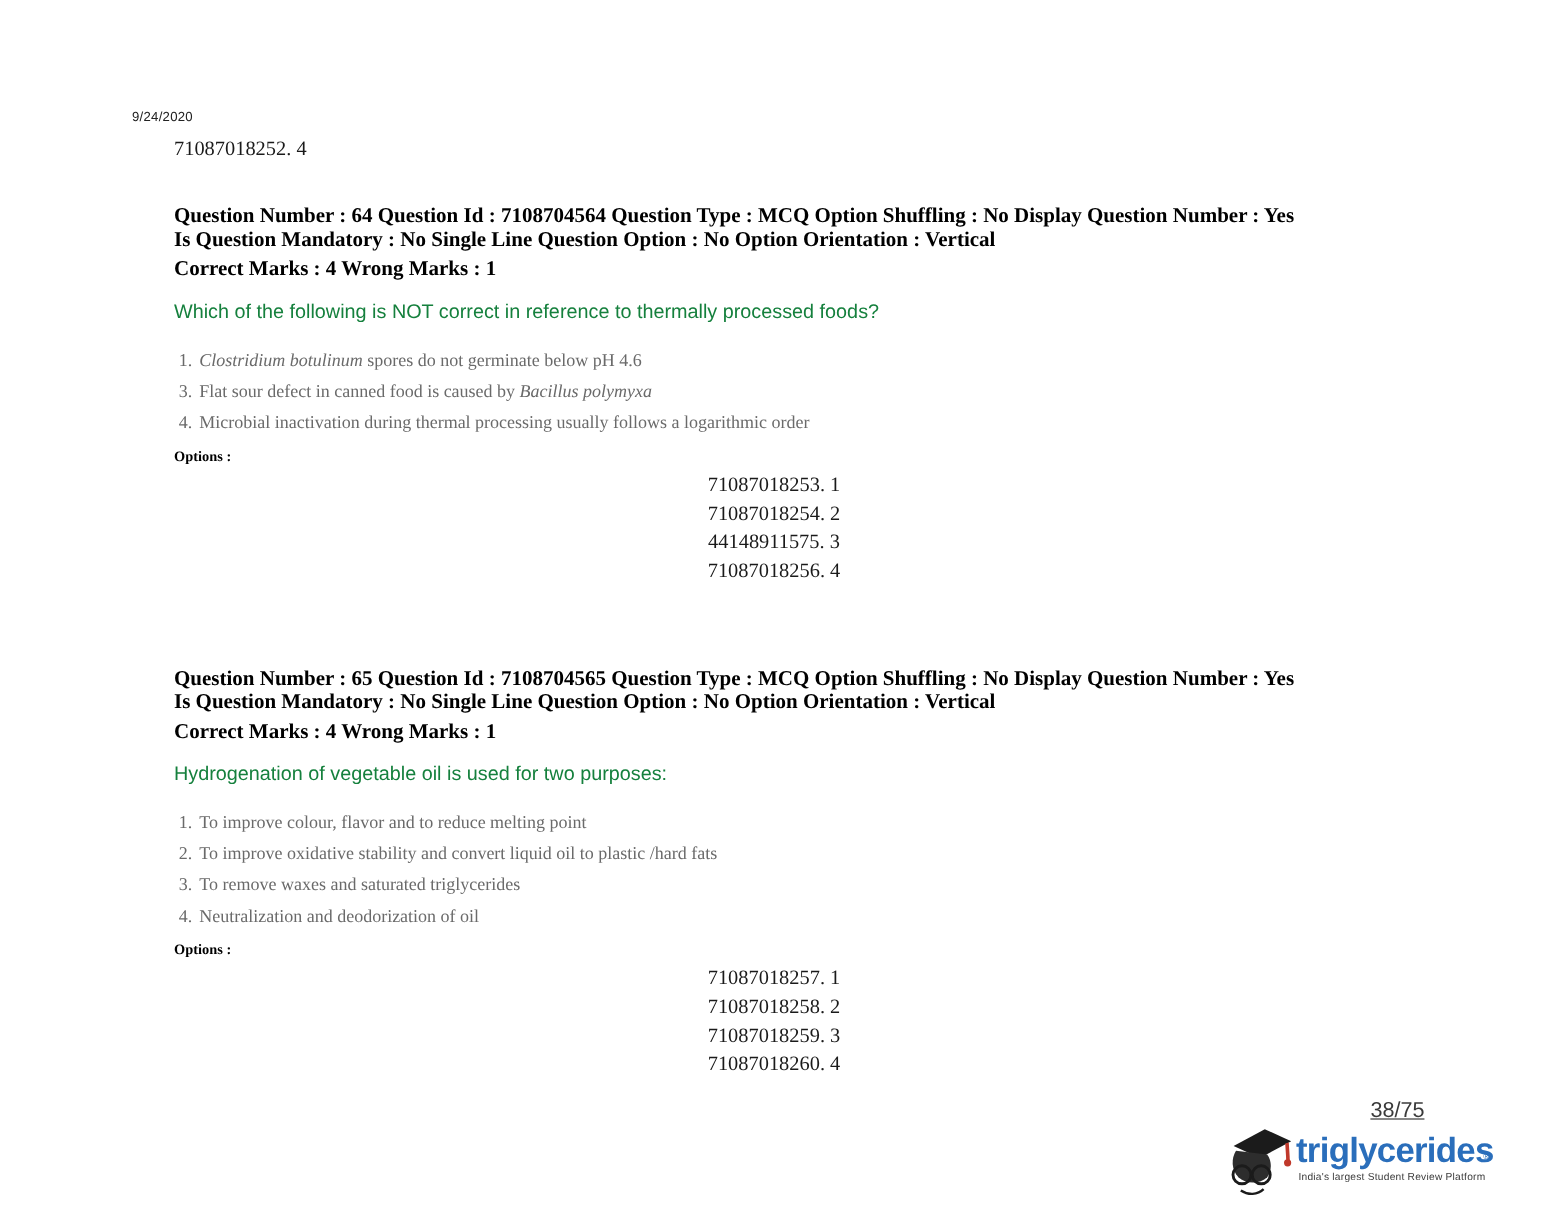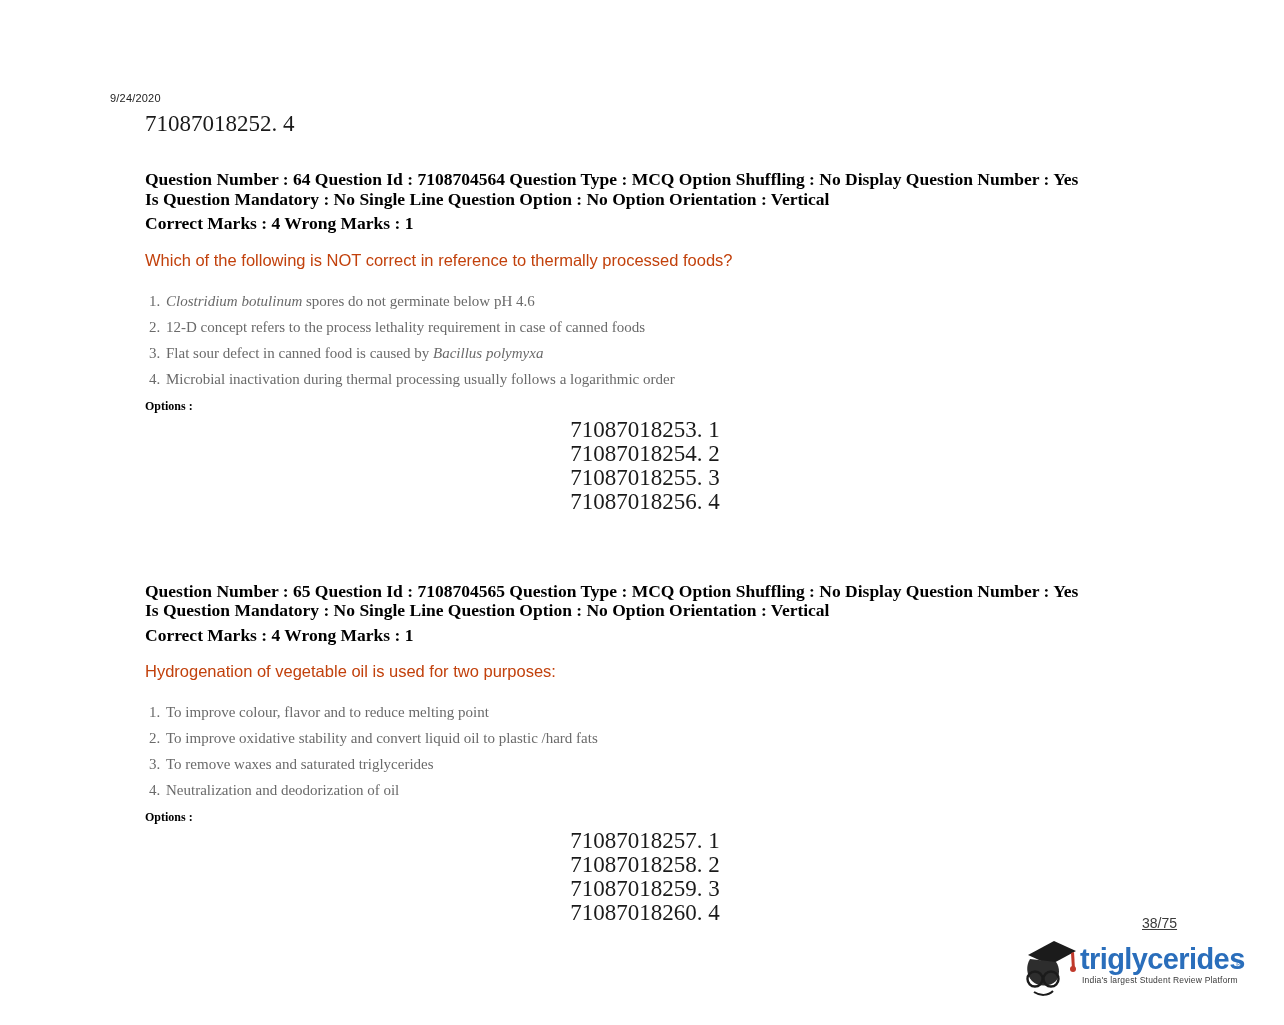--- a/index.html
+++ b/index.html
@@ -32,21 +32,21 @@
     letter-spacing: 0.2px;
   }
   .content {
     position: absolute;
     left: 145px;
     top: 112px;
     width: 1000px;
   }
   .optline {
     font-family: "Liberation Serif", serif;
-    font-size: 23px;
+    font-size: 17px;
     color: #1a1a1a;
     line-height: 24px;
     white-space: pre;
   }
   .qblock {
     margin-top: 34px;
   }
   .qmeta {
     font-family: "Liberation Serif", serif;
     font-weight: bold;
@@ -59,21 +59,21 @@
     font-family: Liberation Serif, serif;
     font-weight: bold;
     font-size: 17.5px;
     line-height: 19.5px;
     color: #000;
     margin-top: 5px;
   }
   .qtext {
     font-family: "Liberation Sans", sans-serif;
     font-size: 16.5px;
-    color: #c2410c;
+    color: #15803d;
     margin-top: 15px;
     line-height: 22px;
   }
   .choices {
     margin-top: 17px;
   }
   .choice {
     font-family: Liberation Serif, serif;
     font-size: 15px;
     color: #6a6a6a;
@@ -109,21 +109,21 @@
     left: 1020px;
     top: 905px;
     width: 250px;
     height: 95px;
   }
   .pageno {
     position: absolute;
     left: 122px;
     top: 10px;
     font-family: "Liberation Sans", sans-serif;
-    font-size: 14px;
+    font-size: 18px;
     color: #3a3a3a;
     text-decoration: underline;
   }
   .logo-wrap {
     position: absolute;
     left: 0;
     top: 22px;
     width: 250px;
     height: 72px;
   }
@@ -173,34 +173,31 @@
 
     <div class="qblock">
       <div class="qmeta">Question Number : 64 Question Id : 7108704564 Question Type : MCQ Option Shuffling : No Display Question Number : Yes Is Question Mandatory : No Single Line Question Option : No Option Orientation : Vertical</div>
       <div class="qmarks">Correct Marks : 4 Wrong Marks : 1</div>
       <div class="qtext">Which of the following is NOT correct in reference to thermally processed foods?</div>
       <div class="choices">
         <div class="choice">
           <span class="num">1.</span><span></span><i>Clostridium botulinum</i><span> spores do not germinate below pH 4.6</span>
         </div>
         <div class="choice">
-          <span class="num">2.</span><span>12-D concept refers to the process lethality requirement in case of canned foods</span><i></i><span></span>
-        </div>
-        <div class="choice">
           <span class="num">3.</span><span>Flat sour defect in canned food is caused by </span><i>Bacillus polymyxa</i><span></span>
         </div>
         <div class="choice">
           <span class="num">4.</span><span>Microbial inactivation during thermal processing usually follows a logarithmic order</span><i></i><span></span>
         </div>
       </div>
       <div class="options-label">Options :</div>
       <div class="options-list">
         <div class="optline">71087018253. 1</div>
         <div class="optline">71087018254. 2</div>
-        <div class="optline">71087018255. 3</div>
+        <div class="optline">44148911575. 3</div>
         <div class="optline">71087018256. 4</div>
       </div>
     </div>
 
     <div class="qblock" style="margin-top:68px;">
       <div class="qmeta">Question Number : 65 Question Id : 7108704565 Question Type : MCQ Option Shuffling : No Display Question Number : Yes Is Question Mandatory : No Single Line Question Option : No Option Orientation : Vertical</div>
       <div class="qmarks">Correct Marks : 4 Wrong Marks : 1</div>
       <div class="qtext">Hydrogenation of vegetable oil is used for two purposes:</div>
       <div class="choices">
         <div class="choice">

